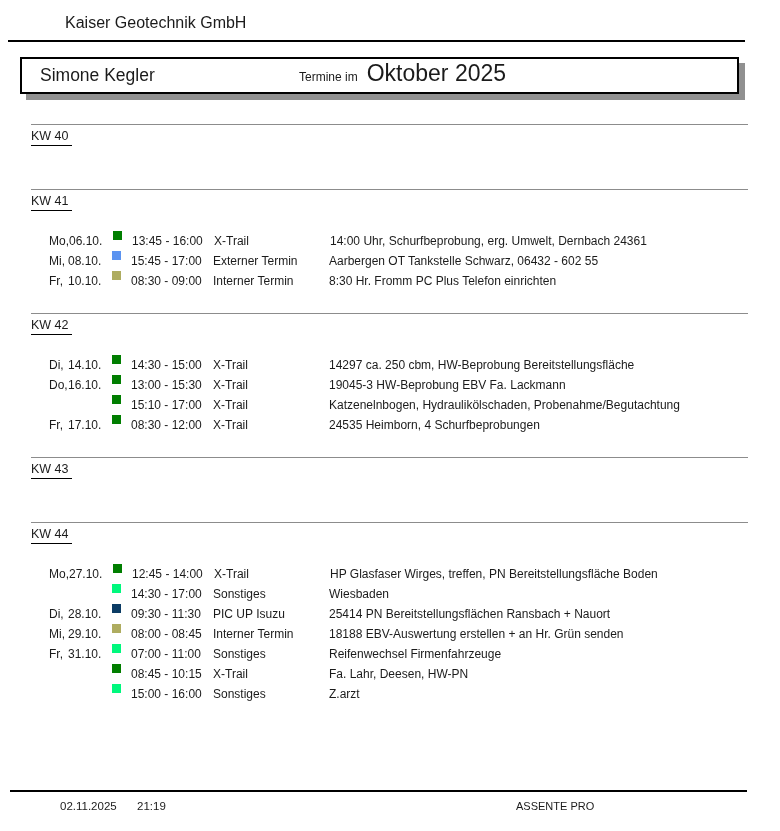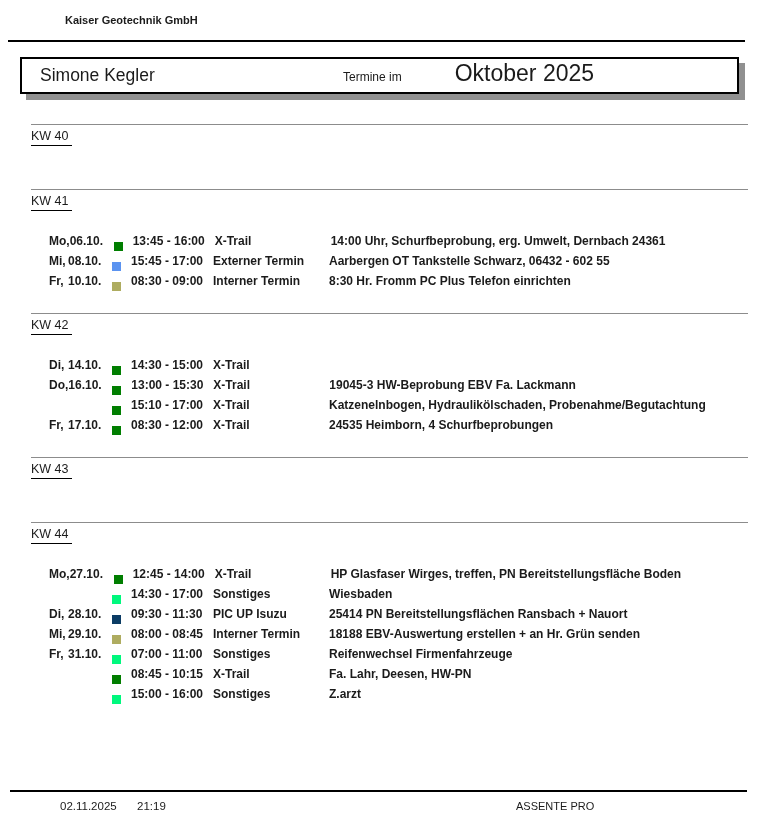--- a/index.html
+++ b/index.html
@@ -7,34 +7,33 @@
     position:relative;
     width:780px;height:831px;
     background:#fff;
     font-family:"Liberation Sans","DejaVu Sans",sans-serif;
     color:#1b1b1b;
     overflow:hidden;
   }
   
   .company{
     position:absolute;left:65px;top:14px;
-    font-size:11px;color:#1b1b1b;font-weight:bold;
+    font-size:16px;color:#1b1b1b;
   }
   .top-rule{
     position:absolute;left:8px;top:40px;width:737px;height:0;
     border-top:2px solid #000;
   }
   
   .title-box{
     position:absolute;left:20px;top:57px;width:715px;height:33px;
     background:#fff;border:2px solid #000;
     box-shadow:6px 6px 0 #909090;
     display:flex;align-items:baseline;
     padding-top:0;
-    gap:44px;
   }
   .title-box .person{
     flex:0 0 259px;
     padding-left:18px;
     font-size:17.5px;
     line-height:33px;
   }
   .title-box .prefix{
     font-size:12px;
   }
@@ -53,24 +52,24 @@
     display:inline-block;
     margin:4px 0 0 28px;
     font-size:12.5px;
     line-height:15px;
     border-bottom:1px solid #000;
     padding:0 3px 1px 0;
   }
   .rows{margin-top:20px;padding-bottom:19px;}
   .rows.empty{min-height:1px;}
   .row{
-    display:flex;align-items:flex-end;
+    display:flex;align-items:flex-start;
     height:20px;line-height:20px;
     padding-left:44px;
-    font-size:12px;white-space:nowrap;font-weight:bold;
+    font-size:12px;white-space:nowrap;
   }
   .c-day{flex:0 0 19px;margin-left:2px;}
   .c-date{flex:0 0 44px;}
   .c-squarecell{flex:0 0 19px;display:flex;align-items:center;}
   .c-square{width:9px;height:9px;display:inline-block;}
   .c-time{flex:0 0 82px;}
   .c-cat{flex:0 0 116px;}
   .c-desc{flex:1 1 auto;overflow:hidden;}
   
   .footer-rule{
@@ -146,20 +145,21 @@
     <div><span class="kw-heading">KW 42</span></div>
     <div class="rows">
   <div class="row">
     <span class="c-day">Di,</span>
     <span class="c-date">14.10.</span>
     <span class="c-squarecell">
               <span class="c-square" style="background: rgb(0, 126, 0);"></span>
             </span>
     <span class="c-time">14:30 - 15:00</span>
     <span class="c-cat">X-Trail</span>
+    <span class="c-desc">14297 ca. 250 cbm, HW-Beprobung Bereitstellungsfläche</span>
   </div>
 
   <div class="row">
     <span class="c-day">Do,</span>
     <span class="c-date">16.10.</span>
     <span class="c-squarecell">
               <span class="c-square" style="background: rgb(0, 126, 0);"></span>
             </span>
     <span class="c-time">13:00 - 15:30</span>
     <span class="c-cat">X-Trail</span>

